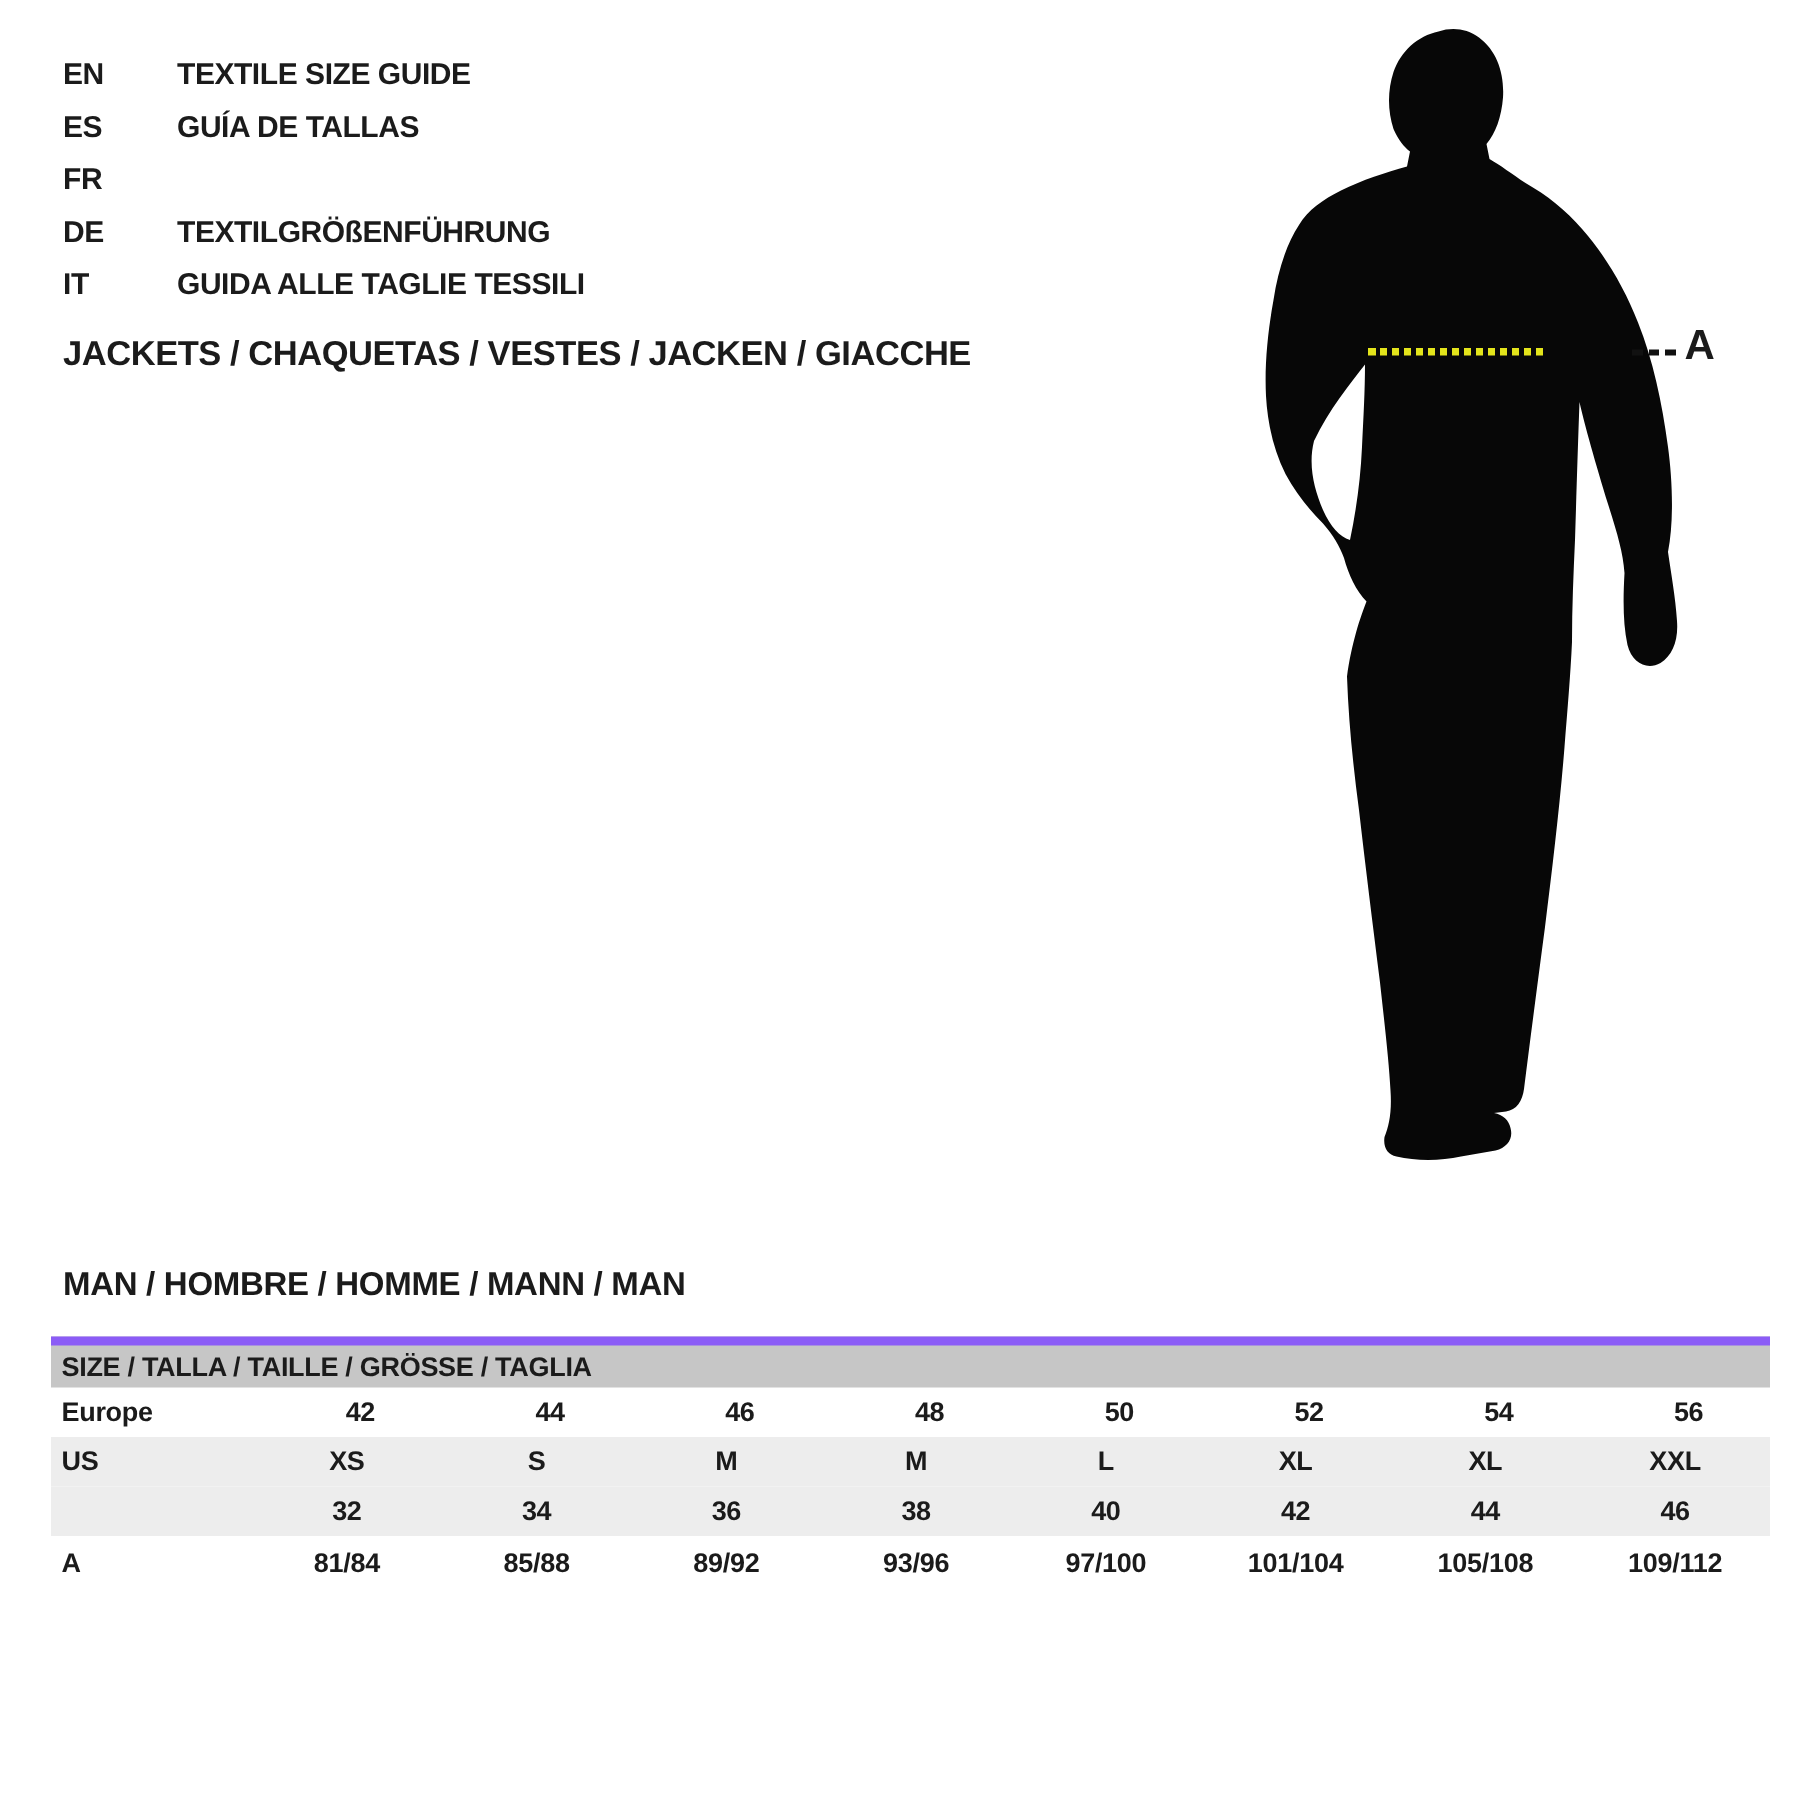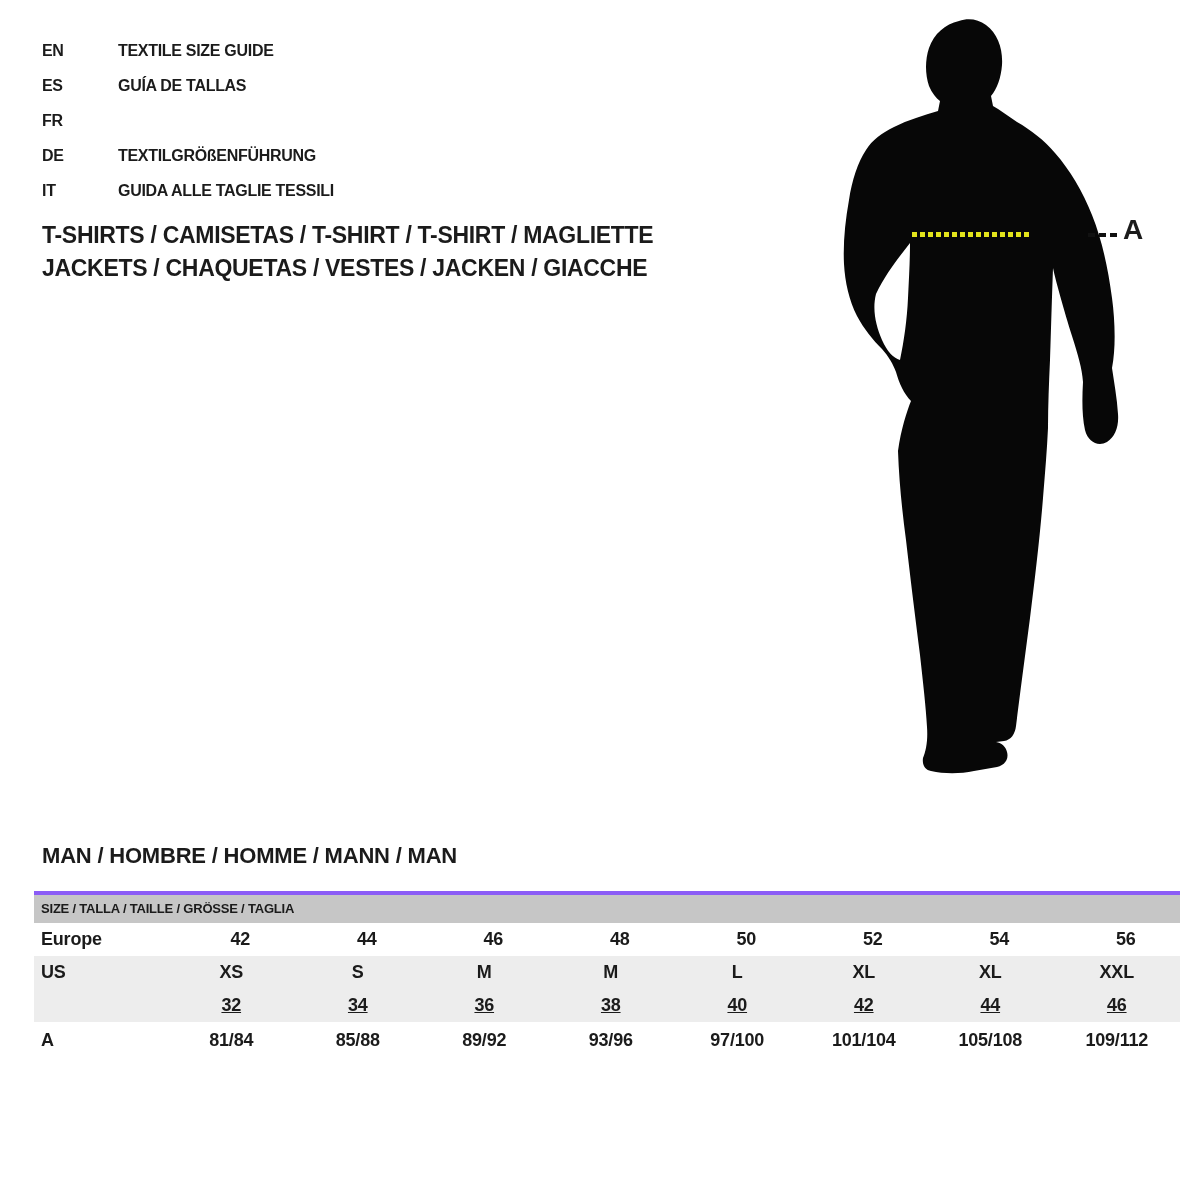--- a/index.html
+++ b/index.html
@@ -9,21 +9,21 @@
     --ink:#1b1b1b;
     --sil:#070707;
   }
   html,body{margin:0;padding:0;background:#ffffff;}
   .page{
     position:relative;width:1200px;height:1200px;background:#fff;overflow:hidden;
     font-family:"Liberation Sans",sans-serif;color:var(--ink);
     -webkit-font-smoothing:antialiased;
   }
   
-  .lang-list{position:absolute;left:42px;top:33px;font-size:16px;font-weight:700;line-height:35px;letter-spacing:-0.3px;}
+  .lang-list{position:absolute;left:42px;top:33px;font-size:20px;font-weight:700;line-height:35px;letter-spacing:-0.3px;}
   .lang-row{display:flex;}
   .lang-code{width:76px;}
   
   .categories{position:absolute;left:42px;top:219px;font-size:23px;font-weight:700;line-height:33px;letter-spacing:-0.3px;}
   
   .figure{position:absolute;left:820px;top:10px;width:380px;height:772px;}
   .figure svg{position:absolute;left:0;top:0;}
   .chest-line{
     position:absolute;left:92px;top:222px;width:118px;height:5px;
     background:repeating-linear-gradient(90deg,var(--yellow) 0 5px,transparent 5px 8px);
@@ -31,22 +31,22 @@
   .leader{
     position:absolute;left:268px;top:223px;width:30px;height:4px;
     background:repeating-linear-gradient(90deg,#111 0 7px,transparent 7px 11px);
   }
   .measure-label{position:absolute;left:303px;top:206px;font-size:28px;font-weight:700;line-height:28px;}
   
   .man-heading{position:absolute;left:42px;top:843px;font-size:22px;font-weight:700;letter-spacing:-0.2px;}
   
   .size-table{position:absolute;left:34px;top:891px;width:1146px;}
   .thead{
-    background:var(--hdr);border-top:4px solid #8b5cf6;height:28px;line-height:28px;
-    padding-left:7px;font-size:13px;font-weight:700;letter-spacing:-0.2px;
+    background:var(--hdr);border-top:6px solid #8b5cf6;height:28px;line-height:28px;
+    padding-left:7px;font-size:18px;font-weight:700;letter-spacing:-0.2px;
   }
   .trow{display:flex;align-items:center;height:33px;font-size:18px;font-weight:700;letter-spacing:-0.2px;}
   .trow.striped{background:var(--stripe);justify-content:flex-end;}
   .tlabel{width:134px;padding-left:7px;box-sizing:border-box;}
   .tcell{flex:1;text-align:center;}
   
   .footnote{position:absolute;left:42px;top:1094px;font-size:21px;font-weight:700;letter-spacing:-0.3px;}
 </style>
 </head>
 <body>
@@ -69,21 +69,20 @@
       <span class="lang-code">DE</span>
       <span class="lang-label">TEXTILGRÖßENFÜHRUNG</span>
     </div>
     <div class="lang-row">
       <span class="lang-code">IT</span>
       <span class="lang-label">GUIDA ALLE TAGLIE TESSILI</span>
     </div>
   </div>
 
   <div class="categories">
-    <div>T-SHIRTS / CAMISETAS / T-SHIRT / T-SHIRT / MAGLIETTE</div>
     <div>JACKETS / CHAQUETAS / VESTES / JACKEN / GIACCHE</div>
   </div>
 
   <div class="figure">
     <svg width="380" height="772" viewBox="0 0 380 772" aria-hidden="true">
       <path fill="#070707" d="
         M 139,11
         C 125,14 114,24 109,38
         C 105,50 105,64 109,76
         C 112,83 116,88 120,91
@@ -163,21 +162,21 @@
           <span class="tlabel">US</span>
           <span class="tcell">XS</span>
           <span class="tcell">S</span>
           <span class="tcell">M</span>
           <span class="tcell">M</span>
           <span class="tcell">L</span>
           <span class="tcell">XL</span>
           <span class="tcell">XL</span>
           <span class="tcell">XXL</span>
         </div>
-        <div class="trow striped" style="height: 33px; text-decoration: underline;">
+        <div class="trow striped" style="height: 33px;">
           <span class="tlabel"></span>
           <span class="tcell">32</span>
           <span class="tcell">34</span>
           <span class="tcell">36</span>
           <span class="tcell">38</span>
           <span class="tcell">40</span>
           <span class="tcell">42</span>
           <span class="tcell">44</span>
           <span class="tcell">46</span>
         </div>

